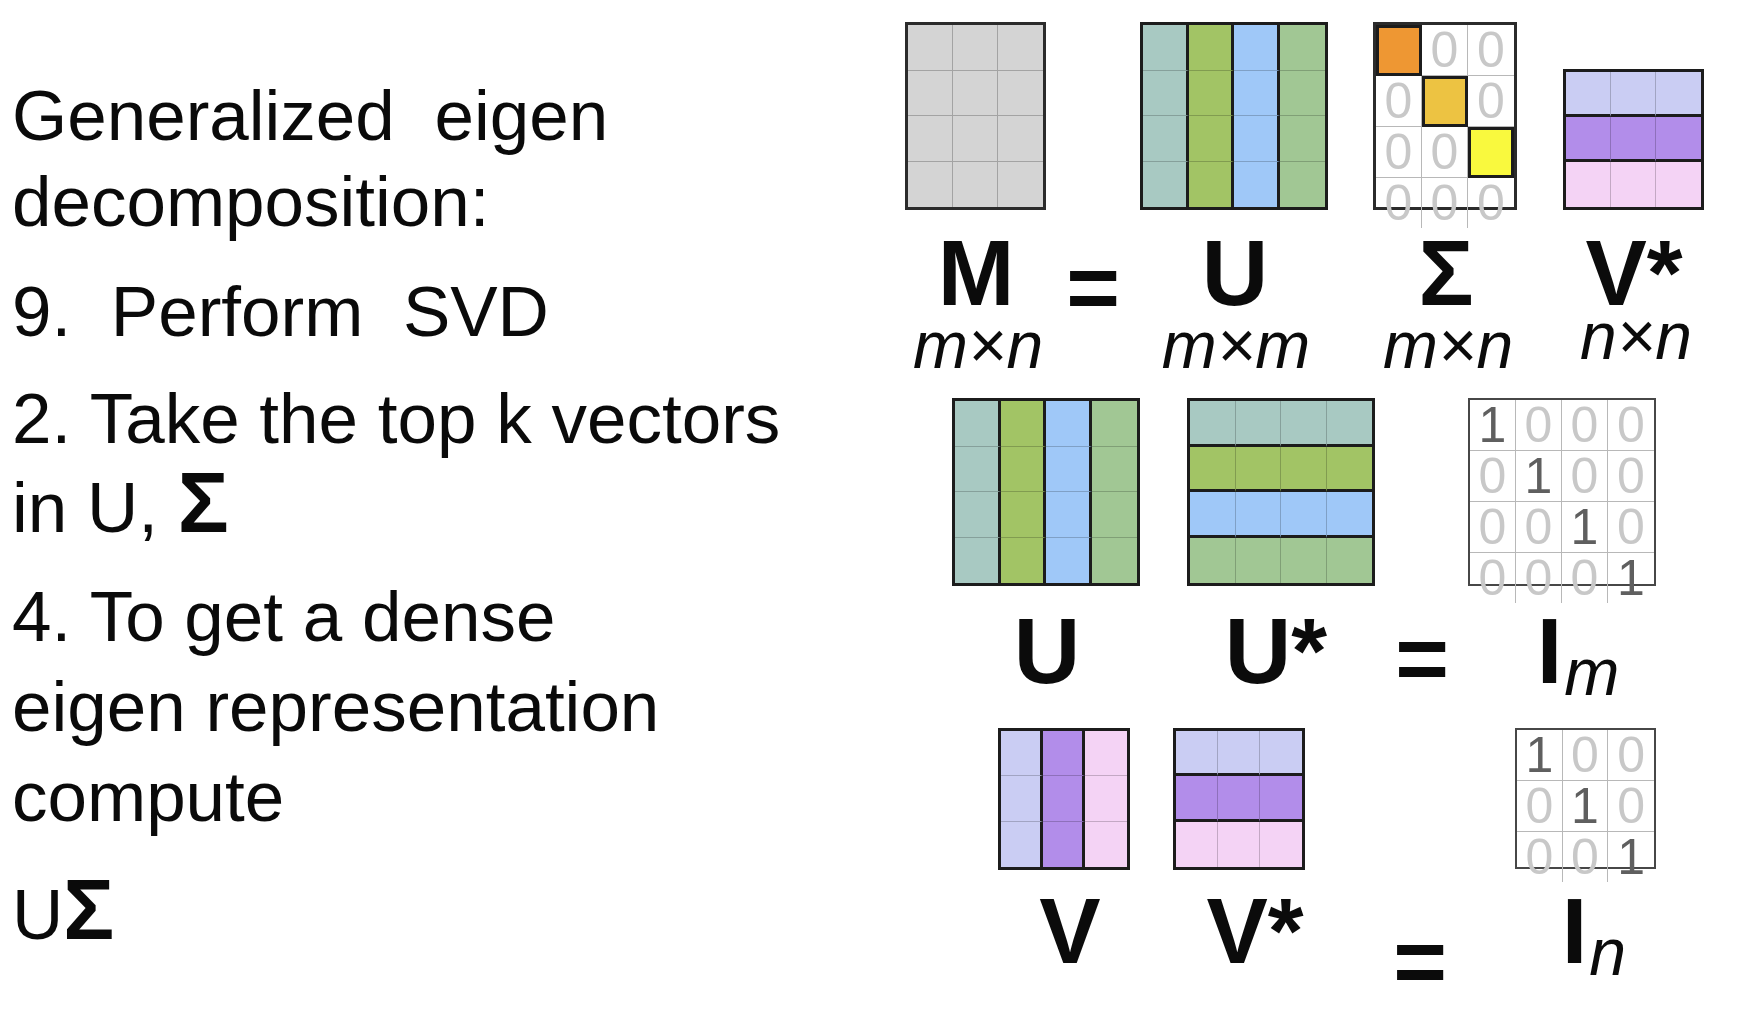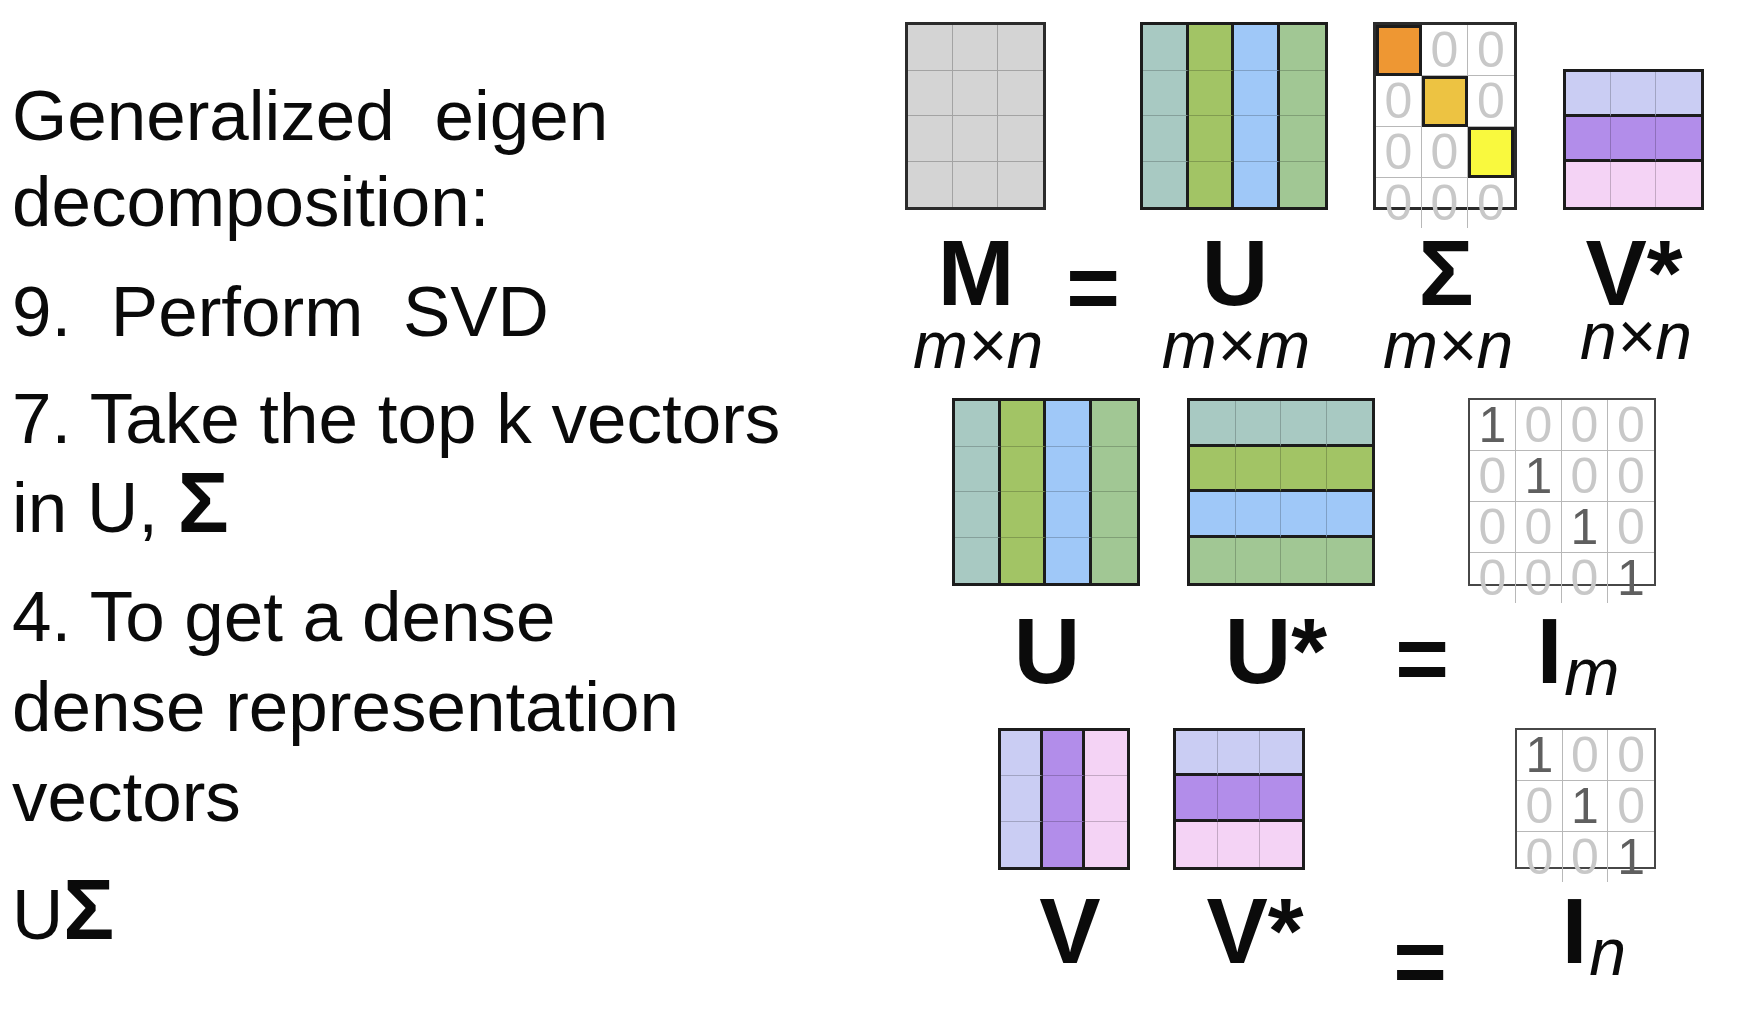--- a/index.html
+++ b/index.html
@@ -33,25 +33,25 @@
   }
 </style>
 </head>
 <body>
 
 <div id="stage">
   <div id="left-text">
       <div class="tline wide" style="left: 12px; top: 80px;"><span>Generalized eigen</span></div>
       <div class="tline" style="left: 12px; top: 166px;"><span>decomposition:</span></div>
       <div class="tline wide" style="left: 12px; top: 276px;"><span>9. Perform SVD</span></div>
-      <div class="tline" style="left: 12px; top: 383px;"><span>7. Take the top k vectors</span></div>
+      <div class="tline" style="left: 12px; top: 383px;"><span>2. Take the top k vectors</span></div>
       <div class="tline" style="left: 12px; top: 460px;"><span>in U, </span><span class="sigma">Σ</span></div>
       <div class="tline" style="left: 12px; top: 581px;"><span>4. To get a dense</span></div>
-      <div class="tline" style="left: 12px; top: 671px;"><span>dense representation</span></div>
-      <div class="tline" style="left: 12px; top: 761px;"><span>vectors</span></div>
+      <div class="tline" style="left: 12px; top: 671px;"><span>eigen representation</span></div>
+      <div class="tline" style="left: 12px; top: 761px;"><span>compute</span></div>
       <div class="tline" style="left: 12px; top: 867px;"><span>U</span><span class="sigma">Σ</span></div>
     </div>
   <div id="diagram">
       <div class="matrix" style="left: 905px; top: 22px; width: 141px; height: 188px; grid-template-columns: repeat(3, 1fr); grid-template-rows: repeat(4, 1fr); border: 3.5px solid rgb(43, 43, 43);">
         <div class="cell" style="background: rgb(212, 212, 212); border-right: 1.5px solid rgb(163, 163, 163); border-bottom: 1.5px solid rgb(163, 163, 163);"></div>
         <div class="cell" style="background: rgb(212, 212, 212); border-right: 1.5px solid rgb(163, 163, 163); border-bottom: 1.5px solid rgb(163, 163, 163);"></div>
         <div class="cell" style="background: rgb(212, 212, 212); border-bottom: 1.5px solid rgb(163, 163, 163);"></div>
         <div class="cell" style="background: rgb(212, 212, 212); border-right: 1.5px solid rgb(163, 163, 163); border-bottom: 1.5px solid rgb(163, 163, 163);"></div>
         <div class="cell" style="background: rgb(212, 212, 212); border-right: 1.5px solid rgb(163, 163, 163); border-bottom: 1.5px solid rgb(163, 163, 163);"></div>
         <div class="cell" style="background: rgb(212, 212, 212); border-bottom: 1.5px solid rgb(163, 163, 163);"></div>

